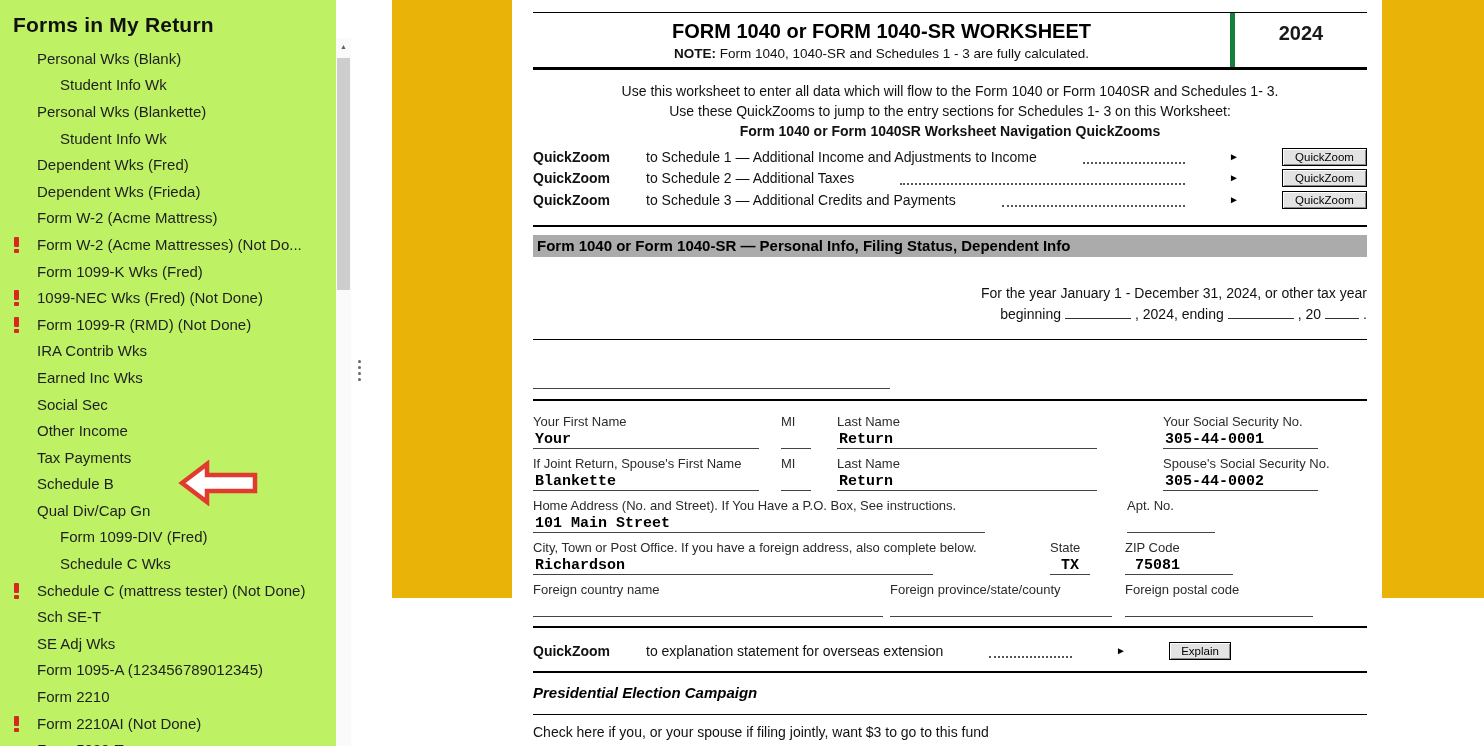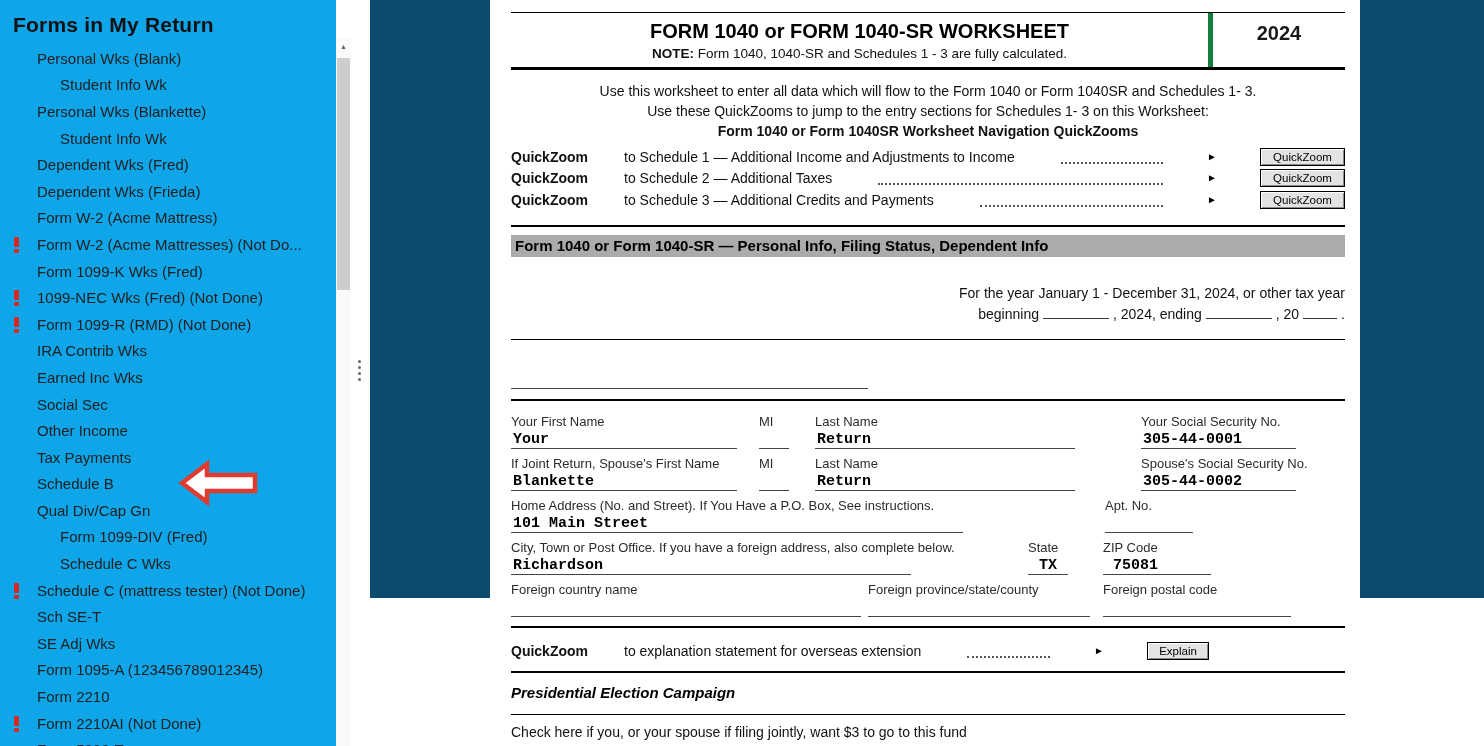--- a/index.html
+++ b/index.html
@@ -1,21 +1,21 @@
 <!DOCTYPE html>
 <html><head>
 <meta charset="utf-8">
 <style>
   * { margin:0; padding:0; box-sizing:border-box; }
   html,body { width:1484px; height:746px; overflow:hidden; background:#fff;
               font-family:"Liberation Sans", sans-serif; }
   body { position:relative; }
 
   
-  .sidebar { position:absolute; left:0; top:0; width:336px; height:746px; background:#0ea5e9; overflow:hidden; }
+  .sidebar { position:absolute; left:0; top:0; width:336px; height:746px; background:#bef264; overflow:hidden; }
   .sidebar-title { font-size:21px; font-weight:bold; color:#111; margin:13px 0 8px 13px; letter-spacing:0.2px; }
   .tree { margin-top:2px; }
   .tree-item { position:relative; height:26.6px; display:flex; align-items:center; padding-left:37px;
                font-size:15px; color:#1f1f1f; cursor:default; white-space:nowrap; }
   .tree-item.indent { padding-left:60px; }
   .alert-icon { position:absolute; left:14px; top:6px; width:5px; height:16px; display:flex;
                 flex-direction:column; align-items:center; }
   .alert-icon .bar { width:5px; height:10px; background:#d42a22; border-radius:1px; }
   .alert-icon .dot { width:5px; height:4px; background:#d42a22; border-radius:1px; margin-top:2px; }
 
@@ -24,21 +24,21 @@
   .scroll-up { height:16px; display:flex; align-items:center; justify-content:center;
                font-size:7px; color:#606060; }
   .scroll-thumb { position:absolute; left:1px; top:20px; width:13px; height:232px; background:#cdcdcd; }
 
   
   .splitter-strip { position:absolute; left:351px; top:0; width:19px; height:746px; background:#fff; }
   .splitter-handle { position:absolute; left:7px; top:360px; display:flex; flex-direction:column; gap:3px; }
   .splitter-handle i { width:3px; height:3px; background:#666; border-radius:50%; display:block; }
 
   
-  .form-area { position:absolute; left:370px; top:0; right:0; height:598px; background:#0c4a6e; }
+  .form-area { position:absolute; left:392px; top:0; right:0; height:598px; background:#eab308; }
   .page { position:absolute; left:120px; top:0; width:870px; height:746px; background:#fff;
           padding:0 15px 0 21px; overflow:hidden; color:#1a1a1a; }
 
   
   .hdr { display:flex; border-top:1px solid #000; border-bottom:3px solid #000; margin-top:12px; }
   .hdr-main { flex:1; text-align:center; padding:7px 4px 6px; }
   .hdr-title { font-size:20px; font-weight:bold; color:#000; }
   .hdr-note { font-size:13.5px; margin-top:3px; color:#111; }
   .hdr-note b { font-weight:bold; }
   .hdr-year { width:137px; border-left:5px solid #15803d; text-align:center; padding-top:9px;

